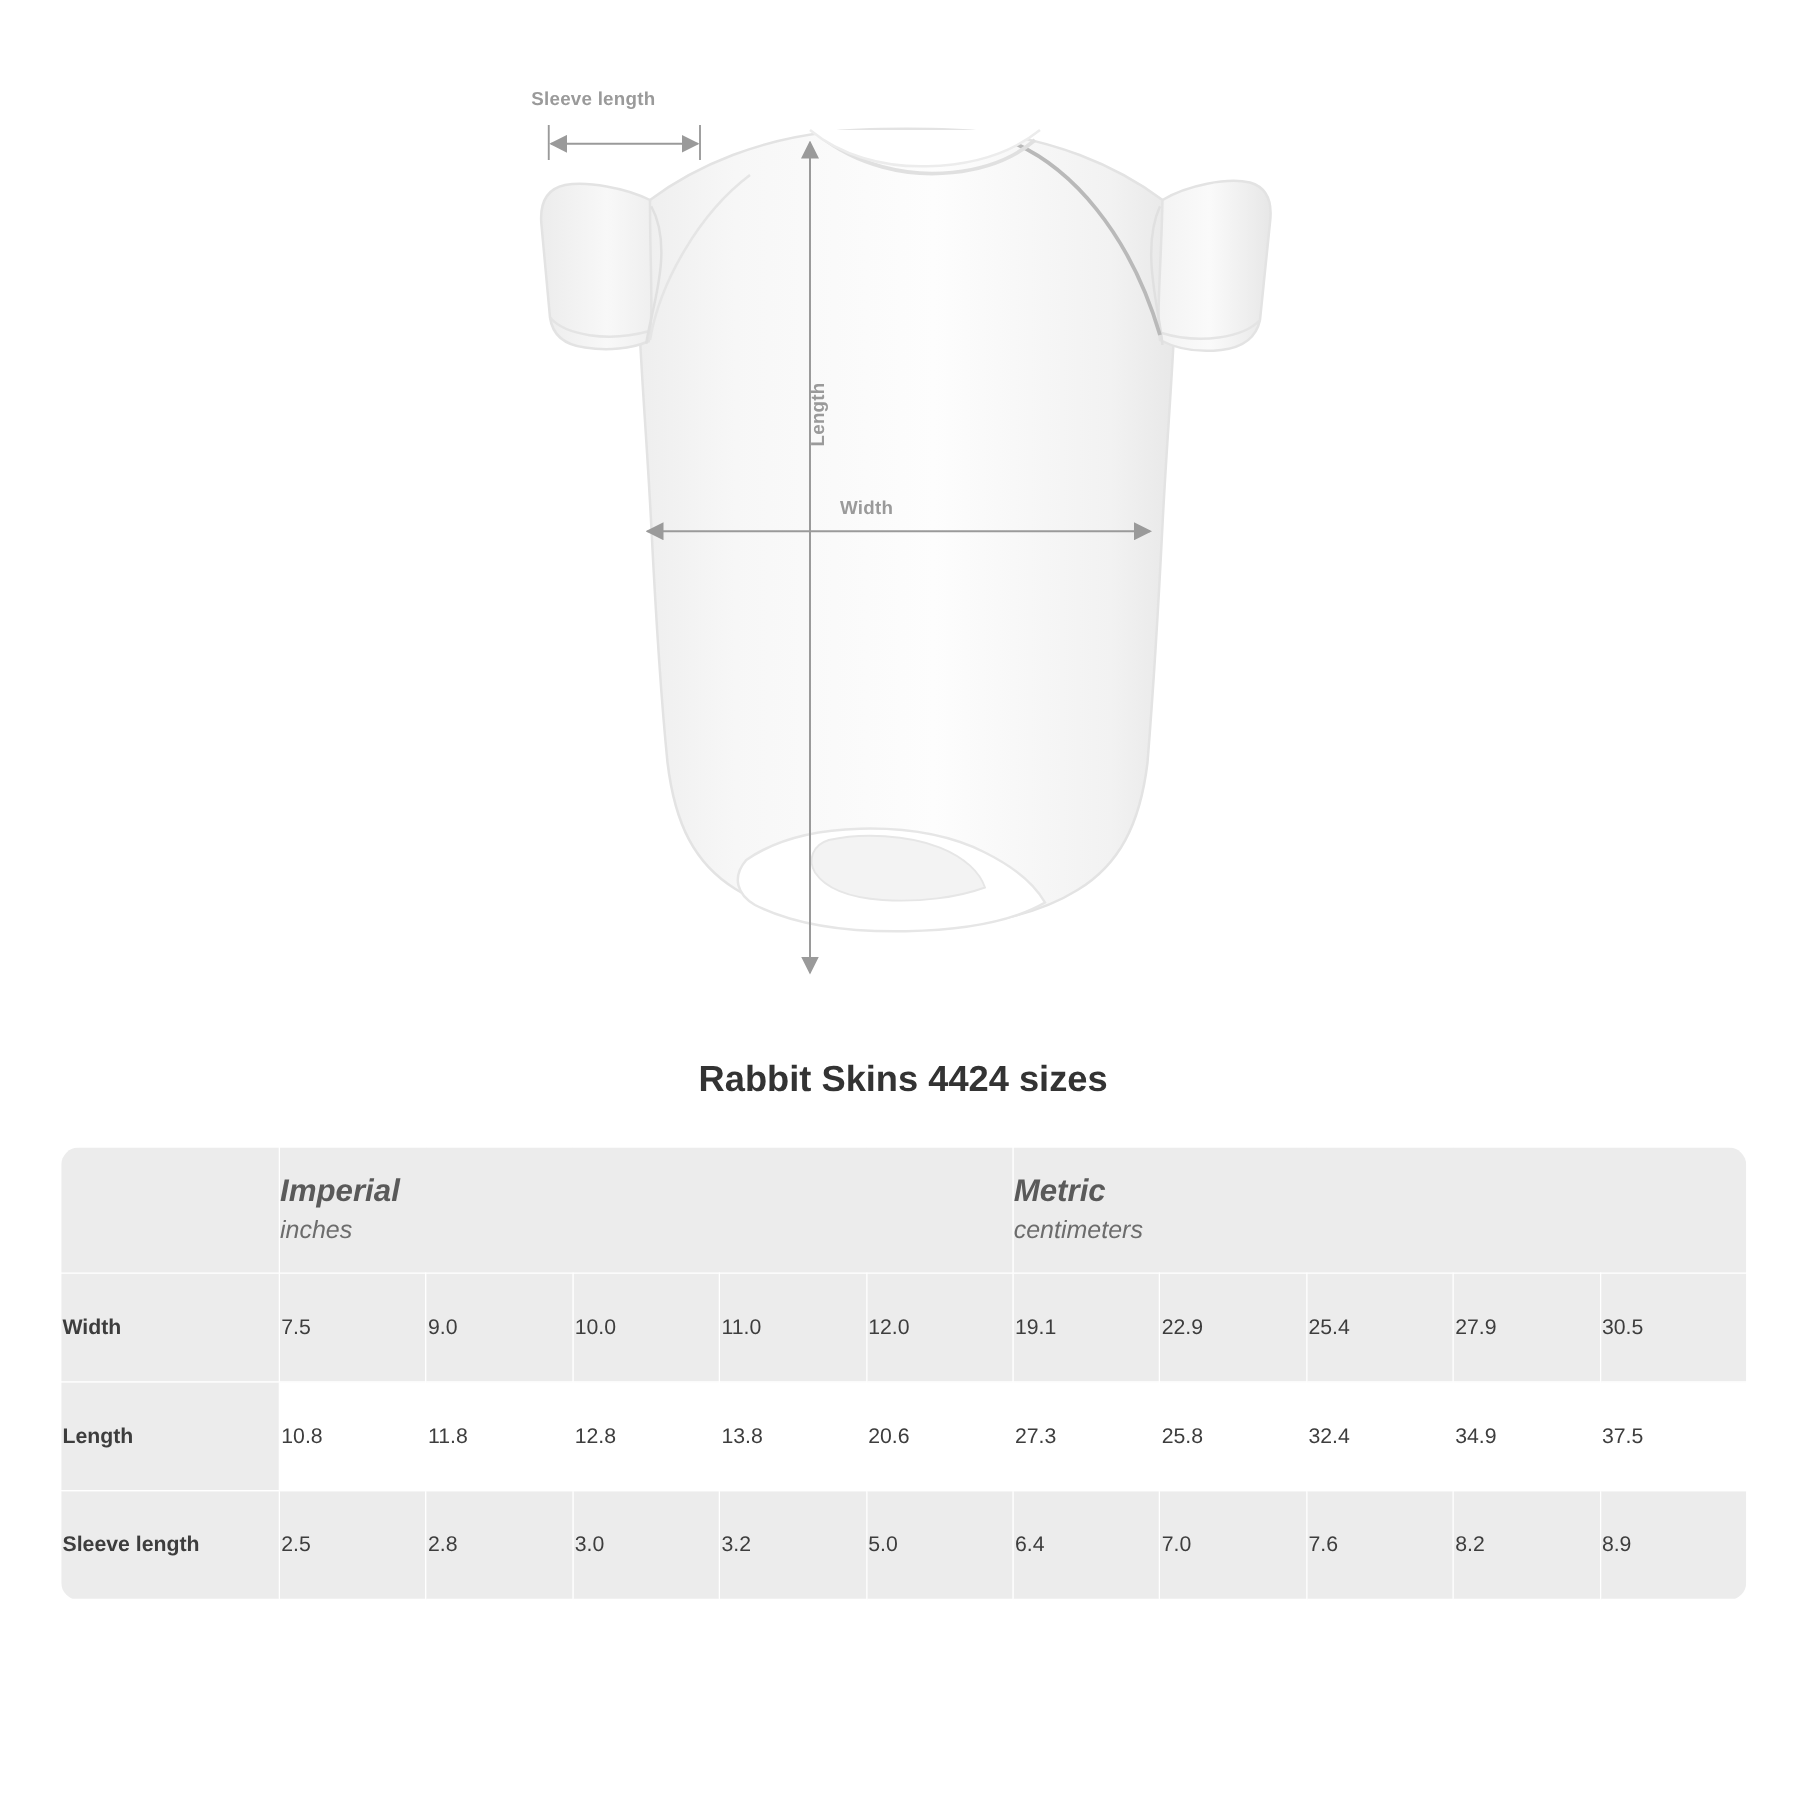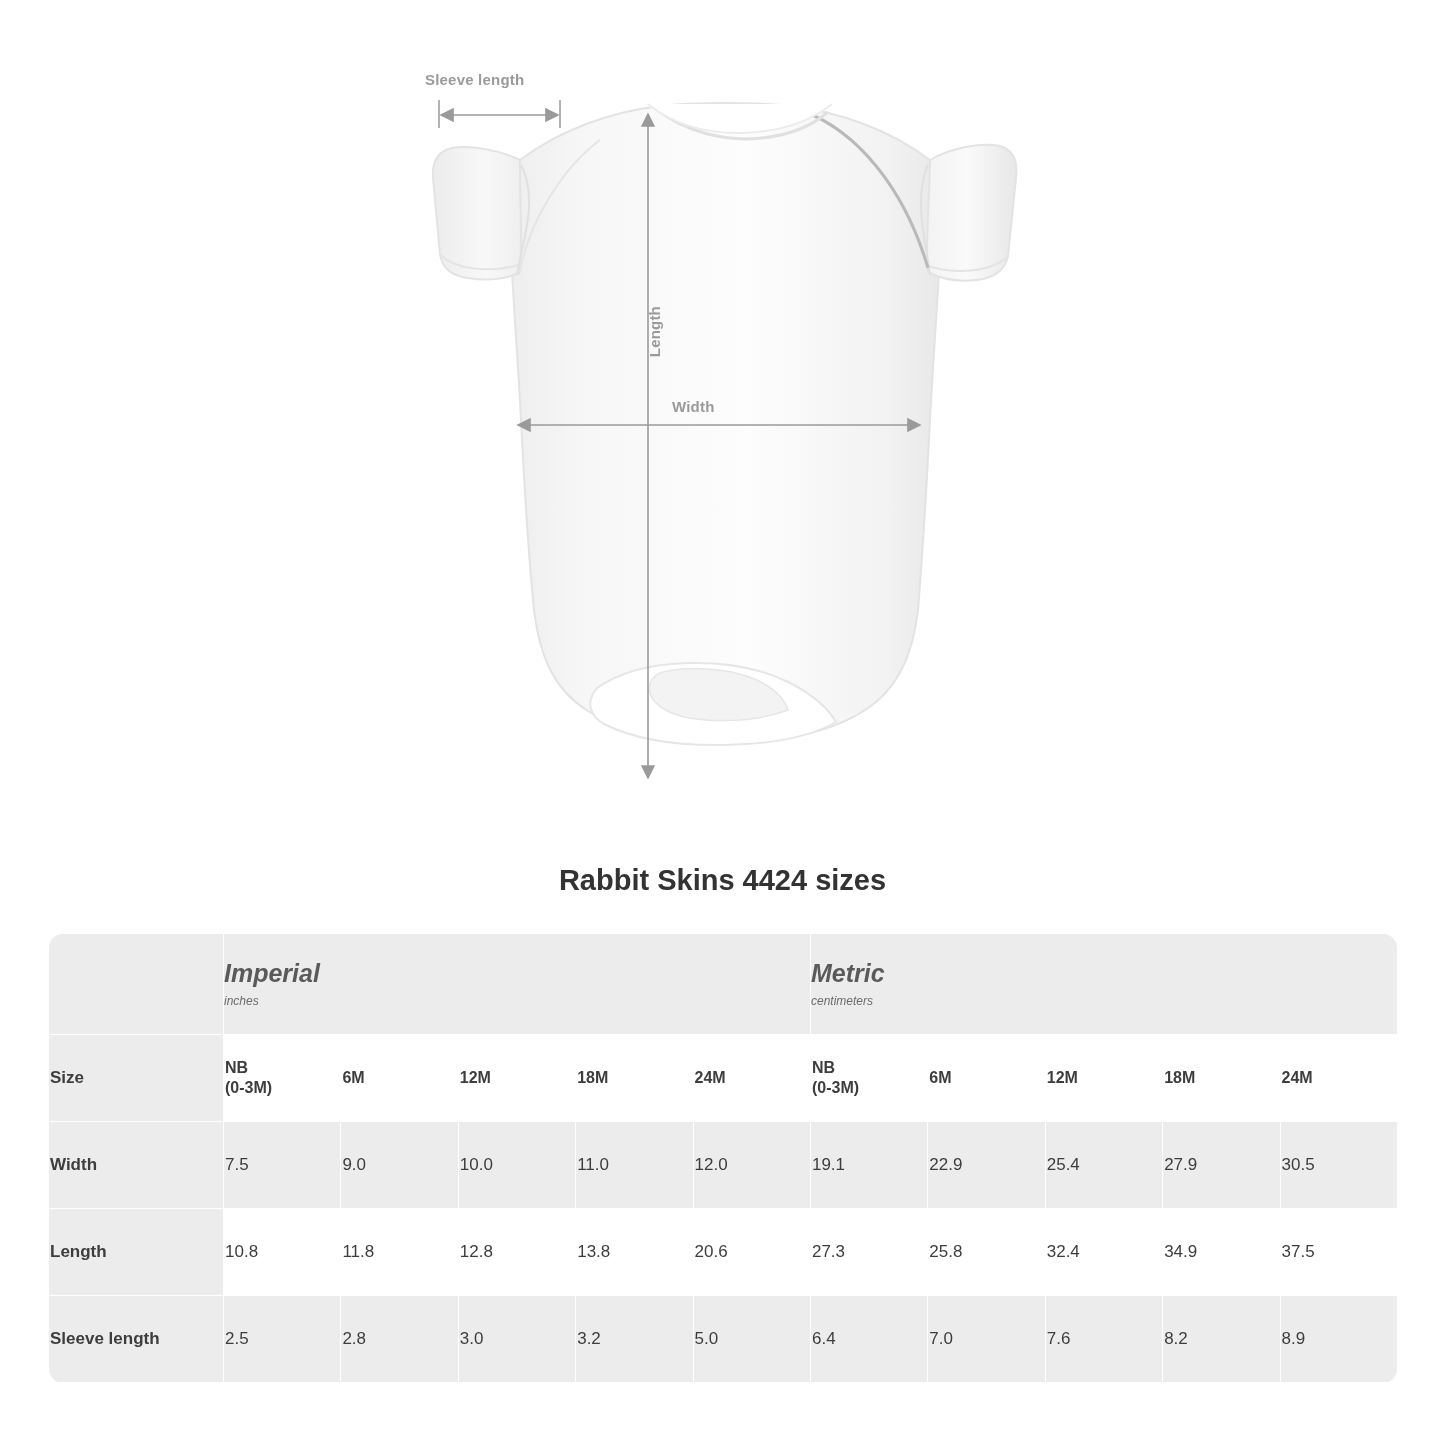--- a/index.html
+++ b/index.html
@@ -43,21 +43,21 @@
   .label-length {
     left: 646px;
     top: 306px;
     writing-mode: vertical-rl;
     transform: rotate(180deg);
   }
 
   
   .titles {
     text-align: center;
-    margin-top: 44px;
+    margin-top: 28px;
   }
   .chart-title {
     font-size: 29px;
     font-weight: bold;
     color: #333333;
     margin: 0 0 12px 0;
   }
   .chart-note {
     font-size: 17px;
     font-style: italic;
@@ -92,21 +92,21 @@
     margin-left: 20px;
   }
   .unit-name {
     font-size: 25px;
     font-style: italic;
     font-weight: bold;
     color: #5a5a5a;
     line-height: 1.1;
   }
   .unit-sub {
-    font-size: 12px;
+    font-size: 20px;
     font-style: italic;
     color: #6c6c6c;
     margin-top: 6px;
   }
   
   .head-row td {
     background: #ffffff;
     height: 84px;
     font-size: 16px;
     font-weight: bold;
@@ -265,33 +265,20 @@
           <td colspan="5">
             <div class="unit-name">Imperial</div>
             <div class="unit-sub">inches</div>
           </td>
           <td colspan="5" class="last">
             <div class="unit-name">Metric</div>
             <div class="unit-sub">centimeters</div>
           </td>
         </tr>
 
-        <tr class="head-row">
-          <td class="rowlabel">Size</td>
-          <td><span>NB</span><br><span>(0-3M)</span></td>
-          <td>6M</td>
-          <td>12M</td>
-          <td>18M</td>
-          <td>24M</td>
-          <td><span>NB</span><br><span>(0-3M)</span></td>
-          <td>6M</td>
-          <td>12M</td>
-          <td>18M</td>
-          <td>24M</td>
-        </tr>
 
         <tr class="data-row alt">
           <td class="rowlabel">Width</td>
           <td>7.5</td>
           <td>9.0</td>
           <td>10.0</td>
           <td>11.0</td>
           <td>12.0</td>
           <td>19.1</td>
           <td>22.9</td>

